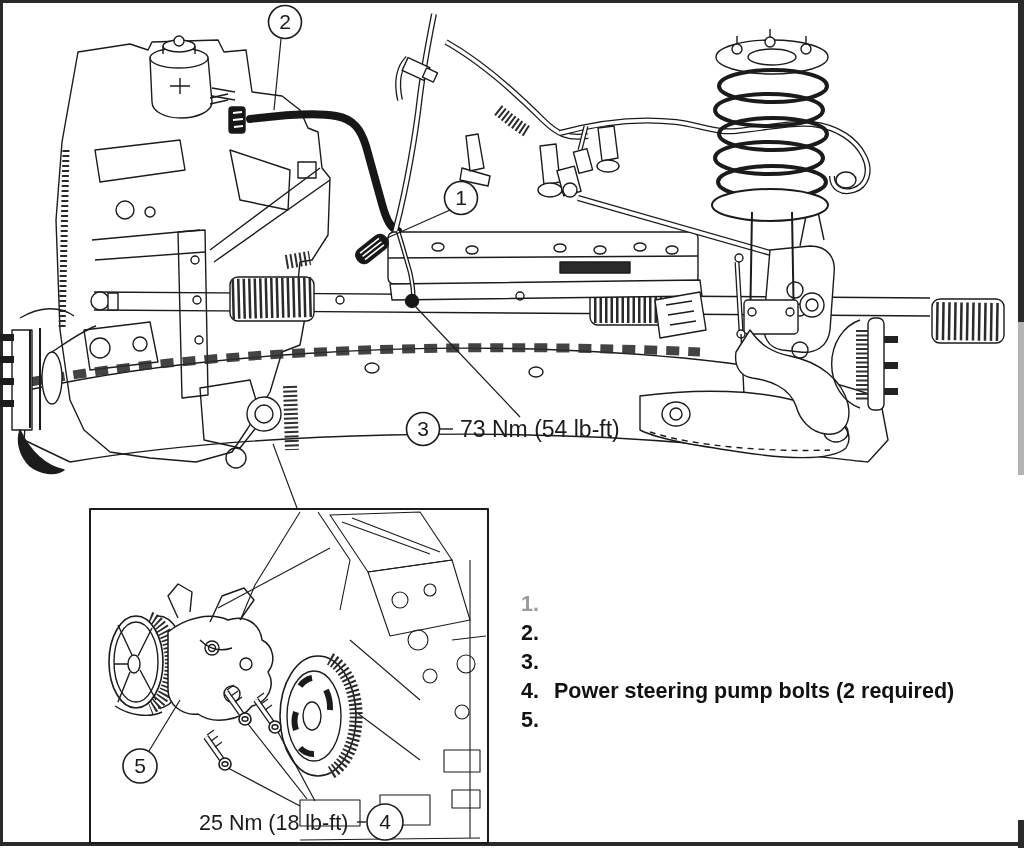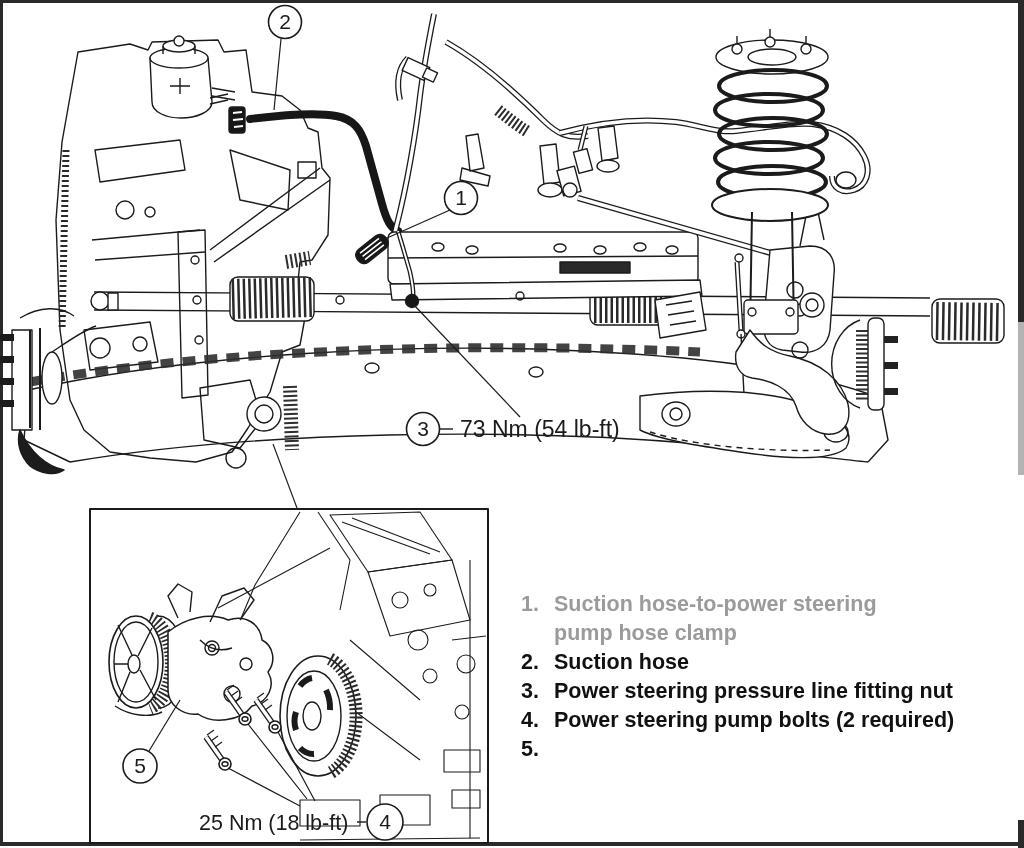--- a/index.html
+++ b/index.html
@@ -332,32 +332,26 @@
       <path d="M357,822 L366,822" stroke-width="1.4"></path>
       <circle cx="385" cy="822" r="18" fill="#fff" stroke-width="1.6"></circle>
       <text class="callout-num" x="385" y="829" stroke="none">4</text>
     </g>
   </g>
 </svg>
 
   <div class="legend">
     <div class="row muted">
       <span class="num">1.</span>
-      <div>
-        <div>Suction hose-to-power steering</div>
-        <div>pump hose clamp</div>
-      </div>
     </div>
     <div class="row">
       <span class="num">2.</span>
-      <div>Suction hose</div>
     </div>
     <div class="row">
       <span class="num">3.</span>
-      <div>Power steering pressure line fitting nut</div>
     </div>
     <div class="row">
       <span class="num">4.</span>
       <div>Power steering pump bolts (2 required)</div>
     </div>
     <div class="row">
       <span class="num">5.</span>
     </div>
   </div>
 </div>

